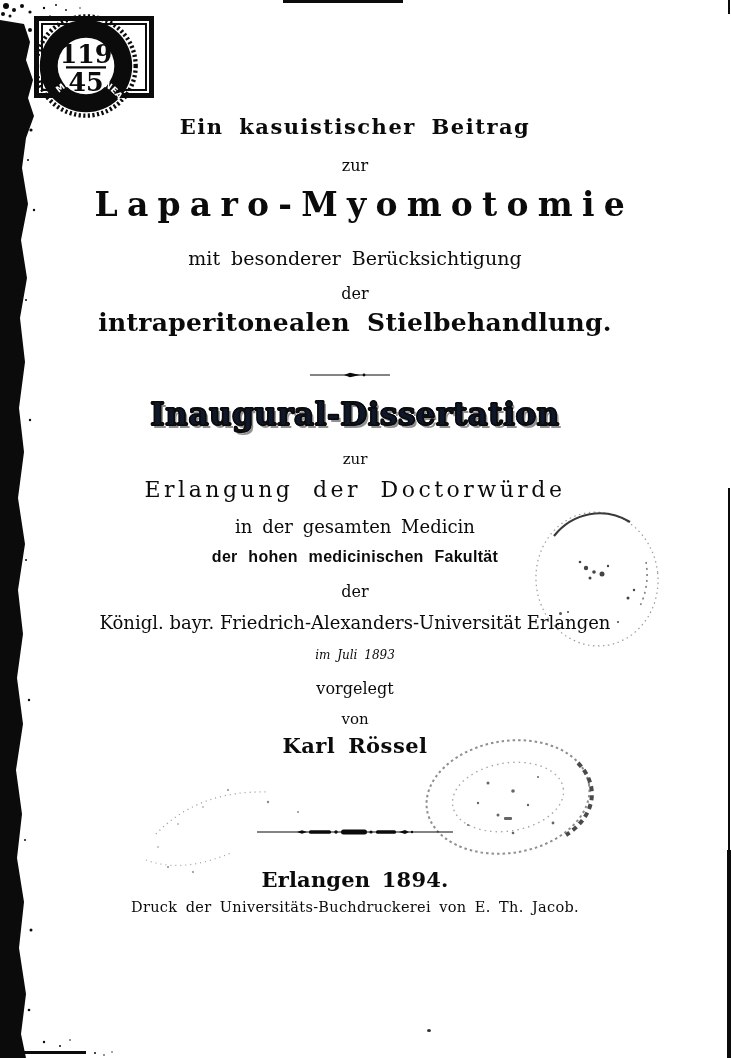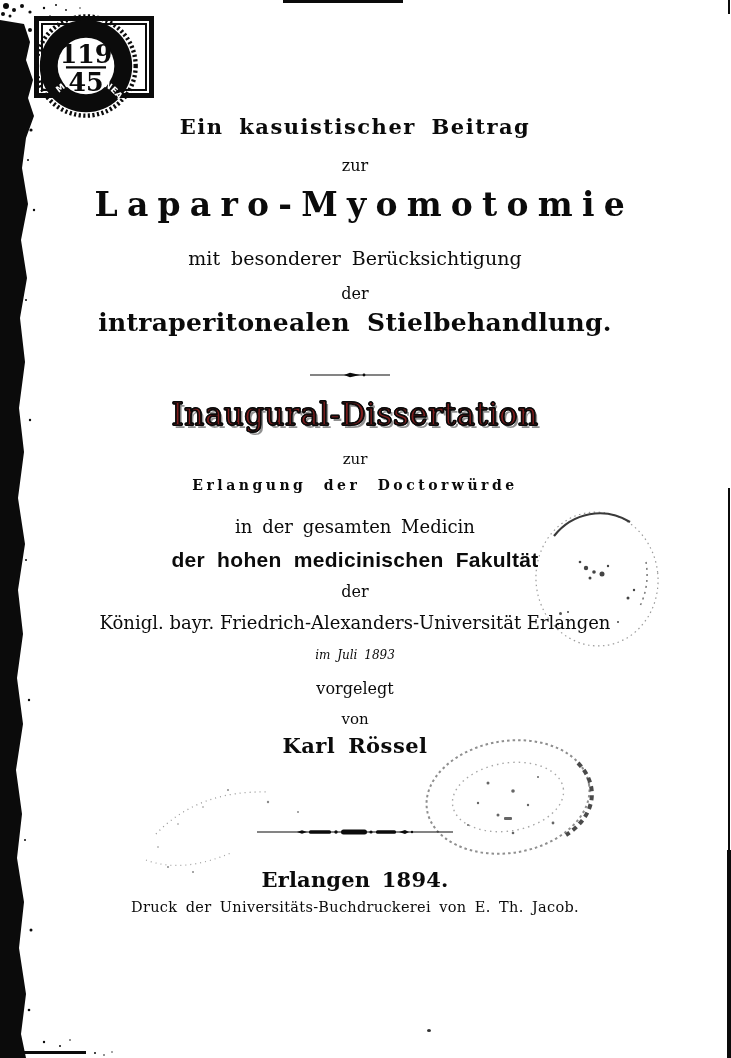--- a/index.html
+++ b/index.html
@@ -9,27 +9,27 @@
     font-family:"DejaVu Serif", serif; color:#0b0b0b;
   }
   .textline { position:absolute; left:30px; width:650px; text-align:center; z-index:3; white-space:nowrap; }
 
   .l-pretitle     { top:114px; font-size:21px; font-weight:bold; letter-spacing:1.5px; word-spacing:7px; }
   .l-zur1         { top:156px; font-size:16px; }
   .l-main         { top:185px; font-size:33px; font-weight:bold; letter-spacing:.28em; margin-left:.28em; }
   .l-sub1         { top:247px; font-size:19px; word-spacing:5px; }
   .l-der1         { top:284px; font-size:16px; }
   .l-sub3         { top:308px; font-size:25px; font-weight:bold; letter-spacing:.3px; word-spacing:8px; }
-  .l-inaug        { top:396px; font-size:31px; font-weight:normal; letter-spacing:.5px;
-                    color:#7f1d1d; -webkit-text-stroke:1.4px #0b0b0b;
+  .l-inaug        { top:396px; font-size:31px; font-weight:bold; letter-spacing:.5px;
+                    color:#0f172a; -webkit-text-stroke:1.4px #0b0b0b;
                     text-shadow:1px 0 #0b0b0b, -1px 0 #0b0b0b, 0 1px #0b0b0b, 0 -1px #0b0b0b, 2.5px 2.5px 0 rgba(11,11,11,.45); }
   .l-zur2         { top:450px; font-size:15px; }
-  .l-erlangung    { top:477px; font-size:14px; font-weight:bold; letter-spacing:3.5px; word-spacing:9px; }
+  .l-erlangung    { top:477px; font-size:22px; font-weight:normal; letter-spacing:3.5px; word-spacing:9px; }
   .l-medicin      { top:516px; font-size:18px; word-spacing:4px; }
-  .l-fakultaet    { top:548px; font-size:21px; font-family:"Liberation Sans", sans-serif; font-weight:bold; letter-spacing:.3px; word-spacing:6px; }
+  .l-fakultaet    { top:548px; font-size:16px; font-family:"Liberation Sans", sans-serif; font-weight:bold; letter-spacing:.3px; word-spacing:6px; }
   .l-der2         { top:582px; font-size:16px; }
   .l-universitaet { top:612px; font-size:18px; }
   .l-juli         { top:648px; font-size:12px; word-spacing:3px;font-style:italic; }
   .l-vorgelegt    { top:679px; font-size:16px; }
   .l-von          { top:710px; font-size:15px; }
   .l-name         { top:733px; font-size:21px; font-weight:bold; letter-spacing:.5px; word-spacing:5px; }
   .l-origin       { top:759px; font-size:14px; }
   .l-placeyear    { top:867px; font-size:21px; font-weight:bold; letter-spacing:.2px; word-spacing:4px; }
   .l-printer      { top:899px; font-size:14.5px; word-spacing:3.5px; letter-spacing:.3px; }
 

